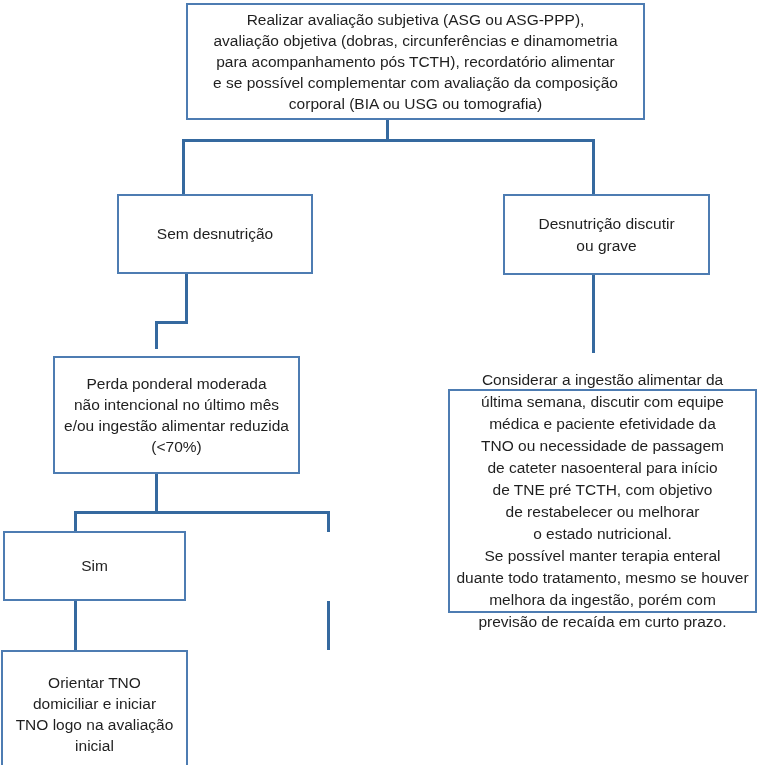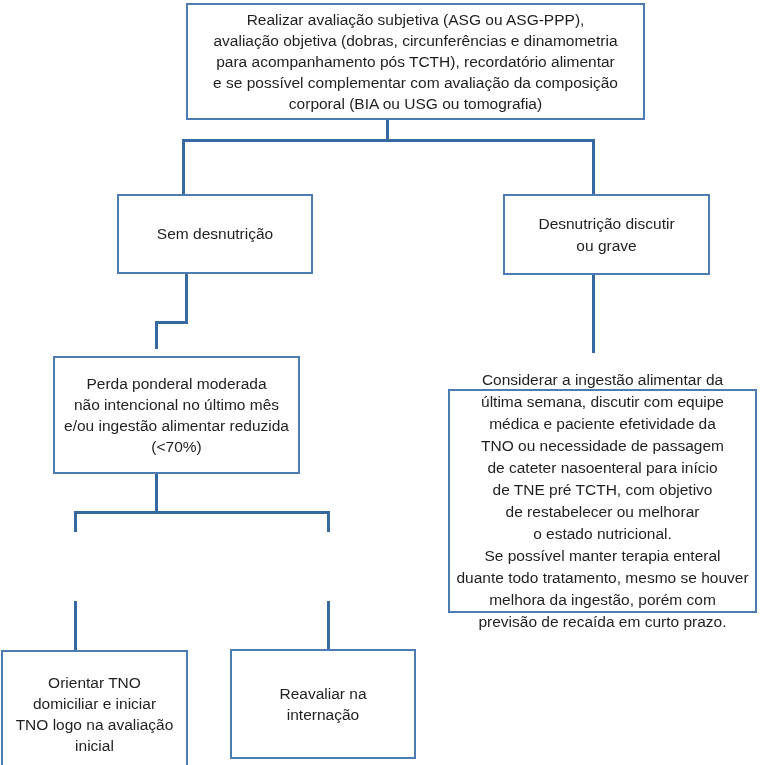--- a/index.html
+++ b/index.html
@@ -104,23 +104,22 @@
 TNO ou necessidade de passagem
 de cateter nasoenteral para início
 de TNE pré TCTH, com objetivo
 de restabelecer ou melhorar
 o estado nutricional.
 Se possível manter terapia enteral
 duante todo tratamento, mesmo se houver
 melhora da ingestão, porém com
 previsão de recaída em curto prazo.</div>
 
+  <div class="node n-sim">Sim</div>
 
 
   <div class="node n-orientar">Orientar TNO
 domiciliar e iniciar
 TNO logo na avaliação
 inicial</div>
 
-  <div class="node n-reavaliar">Reavaliar na
-internação</div>
 
 </div>
 
 </body></html>

